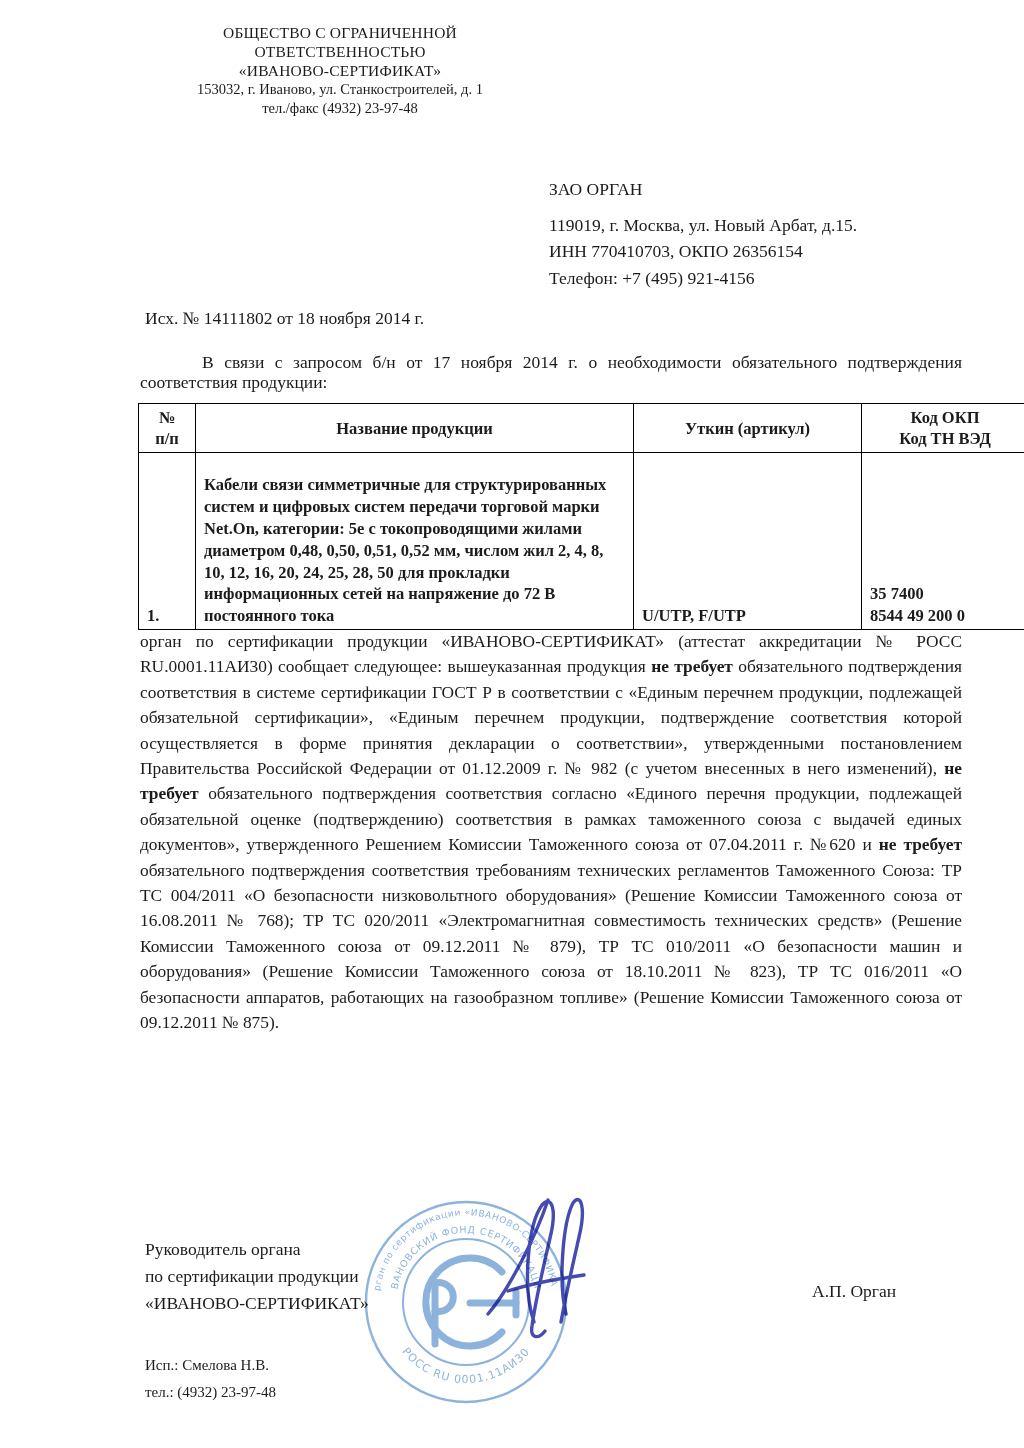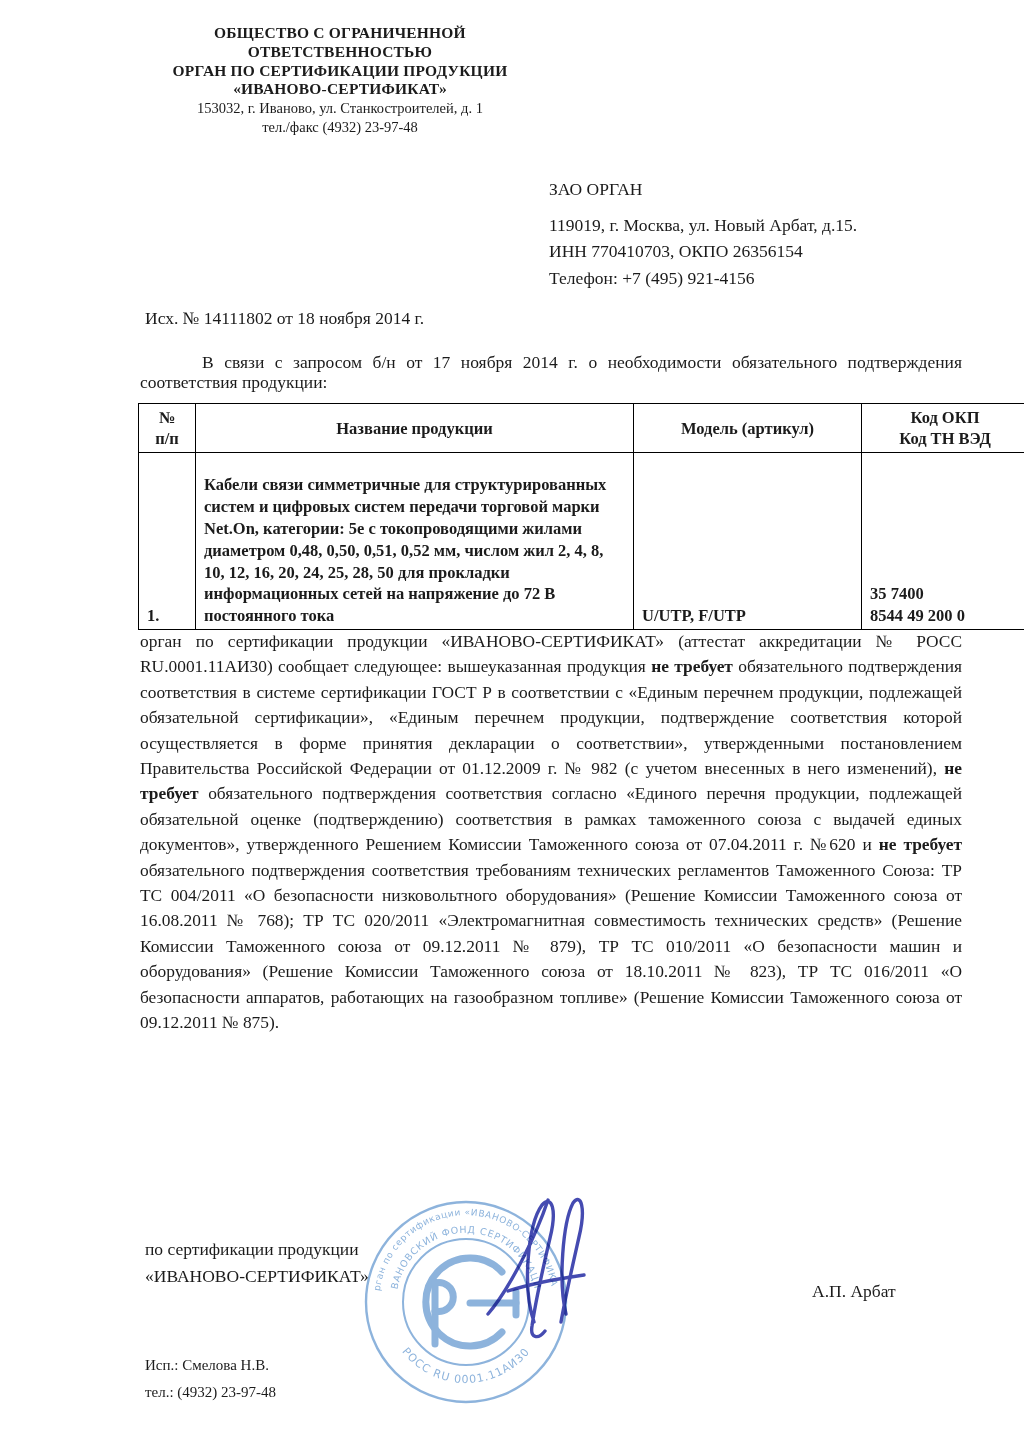--- a/index.html
+++ b/index.html
@@ -11,21 +11,21 @@
     color:#1b1b1b;
     margin:0 auto;
     overflow:hidden;
   }
   
   .letterhead{
     position:absolute;left:140px;top:24px;width:400px;
     text-align:center;
   }
   .letterhead .org{
-    font-weight:bold;font-size:15.5px;line-height:18.8px;letter-spacing:.2px;
+    font-weight:normal;font-size:15.5px;line-height:18.8px;letter-spacing:.2px;
   }
   .letterhead .addr{
     font-size:14.5px;line-height:18.8px;
   }
   
   .recipient{
     position:absolute;left:549px;top:176px;width:420px;
     font-size:17.5px;
   }
   .recipient .r-name{margin-bottom:9px;}
@@ -94,21 +94,20 @@
   }
 </style>
 </head>
 <body>
 
 <div class="page">
 
   <div class="letterhead">
     <div class="org">ОБЩЕСТВО С ОГРАНИЧЕННОЙ</div>
     <div class="org">ОТВЕТСТВЕННОСТЬЮ</div>
-    <div class="org">ОРГАН ПО СЕРТИФИКАЦИИ ПРОДУКЦИИ</div>
     <div class="org">«ИВАНОВО-СЕРТИФИКАТ»</div>
     <div class="addr">153032, г. Иваново, ул. Станкостроителей, д. 1</div>
     <div class="addr">тел./факс (4932) 23-97-48</div>
   </div>
 
   <div class="recipient">
     <div class="r-name r-line">ЗАО ОРГАН</div>
     <div class="r-line">119019, г. Москва, ул. Новый Арбат, д.15.</div>
     <div class="r-line">ИНН 770410703, ОКПО 26356154</div>
     <div class="r-line">Телефон: +7 (495) 921-4156</div>
@@ -119,21 +118,21 @@
   <div class="intro">В связи с запросом б/н от 17 ноября 2014 г. о необходимости обязательного подтверждения соответствия продукции:</div>
 
   <table class="product">
     <tbody>
         <tr>
       <td class="hdr c-num">
         <div class="hdr-num">№</div>
         <div class="hdr-num">п/п</div>
       </td>
       <td class="hdr c-name hdr-center">Название продукции</td>
-      <td class="hdr c-model hdr-center">Модель (артикул)</td>
+      <td class="hdr c-model hdr-center">Уткин (артикул)</td>
       <td class="hdr c-code">
         <div class="hdr-center">Код ОКП</div>
         <div class="hdr-center">Код ТН ВЭД</div>
       </td>
     </tr>
     <tr>
       <td class="cell-num c-num">1.</td>
       <td class="cell-name c-name">Кабели связи симметричные для структурированных систем и цифровых систем передачи торговой марки Net.On, категории: 5е с токопроводящими  жилами диаметром 0,48, 0,50, 0,51, 0,52 мм, числом жил 2, 4, 8, 10, 12, 16, 20, 24, 25, 28, 50 для прокладки информационных сетей на напряжение до 72 В постоянного тока</td>
       <td class="c-model">U/UTP, F/UTP</td>
       <td class="c-code">
@@ -182,23 +181,24 @@
   <svg class="handsig" viewBox="0 0 130 160" xmlns="http://www.w3.org/2000/svg">
     <g stroke="#3b41ad" stroke-width="3.4" fill="none" stroke-linecap="round">
       <path d="M 10 122 C 32 96 58 44 70 8"></path>
       <path d="M 56 130 C 44 96 50 32 64 13 C 74 2 79 18 72 46 C 65 76 58 106 54 134 C 52 146 60 148 67 139"></path>
       <path d="M 88 122 C 80 90 85 30 95 11 C 103 0 108 16 101 45 C 94 76 88 102 83 130"></path>
       <path d="M 30 99 C 52 92 78 87 106 83"></path>
     </g>
   </svg>
 
   <div class="sig-block">
+    <div>Руководитель органа</div>
     <div>по сертификации продукции</div>
     <div>«ИВАНОВО-СЕРТИФИКАТ»</div>
   </div>
-  <div class="sig-name">А.П. Арбат</div>
+  <div class="sig-name">А.П. Орган</div>
 
   <div class="footer">
     <div>Исп.: Смелова Н.В.</div>
     <div>тел.: (4932) 23-97-48</div>
   </div>
 
 </div>
 
 </body></html>

